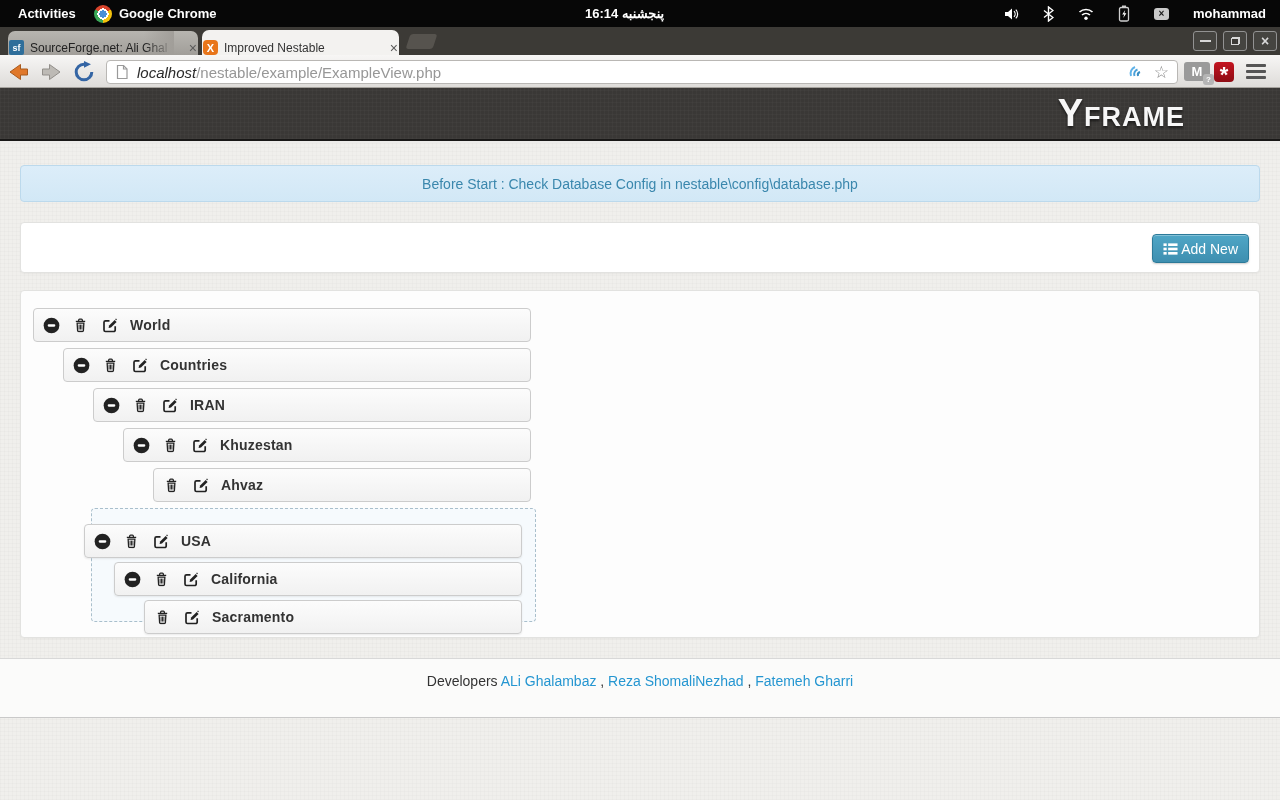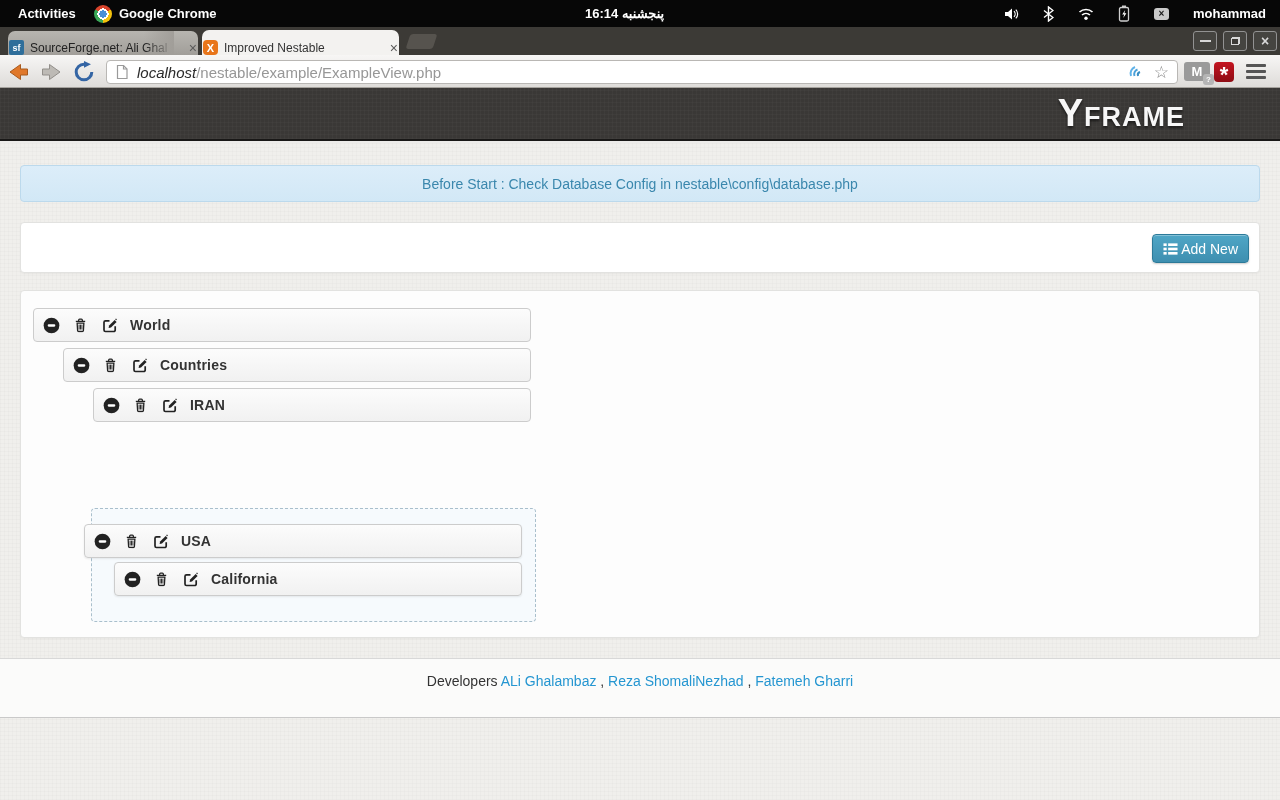--- a/index.html
+++ b/index.html
@@ -339,20 +339,55 @@
                       </button>
                     <button class="ic">
                         <svg width="16" height="16" viewBox="0 0 16 16">
                           <use href="#i-edit"></use>
                         </svg>
                       </button>
                     <span class="lbl">IRAN</span>
                   </div>
                   <div class="children">
                     <div>
+                      <div class="row">
+                        <button class="ic">
+                            <svg width="17" height="17" viewBox="0 0 16 16">
+                              <use href="#i-minus"></use>
+                            </svg>
+                          </button>
+                        <button class="ic">
+                            <svg width="15" height="16" viewBox="0 0 16 16">
+                              <use href="#i-trash"></use>
+                            </svg>
+                          </button>
+                        <button class="ic">
+                            <svg width="16" height="16" viewBox="0 0 16 16">
+                              <use href="#i-edit"></use>
+                            </svg>
+                          </button>
+                        <span class="lbl">Khuzestan</span>
+                      </div>
+                      <div class="children">
+                        <div>
+                          <div class="row">
+                            <button class="ic">
+                                <svg width="15" height="16" viewBox="0 0 16 16">
+                                  <use href="#i-trash"></use>
+                                </svg>
+                              </button>
+                            <button class="ic">
+                                <svg width="16" height="16" viewBox="0 0 16 16">
+                                  <use href="#i-edit"></use>
+                                </svg>
+                              </button>
+                            <span class="lbl">Ahvaz</span>
+                          </div>
+                        </div>
+                      </div>
                     </div>
                   </div>
                 </div>
               </div>
             </div>
           </div>
         </div>
       </div>
 
       <div class="placeholder"></div>
@@ -388,20 +423,35 @@
                   <use href="#i-trash"></use>
                 </svg>
               </button>
             <button class="ic">
                 <svg width="16" height="16" viewBox="0 0 16 16">
                   <use href="#i-edit"></use>
                 </svg>
               </button>
             <span class="lbl">California</span>
           </div>
+          <div class="children">
+            <div class="row">
+              <button class="ic">
+                  <svg width="15" height="16" viewBox="0 0 16 16">
+                    <use href="#i-trash"></use>
+                  </svg>
+                </button>
+              <button class="ic">
+                  <svg width="16" height="16" viewBox="0 0 16 16">
+                    <use href="#i-edit"></use>
+                  </svg>
+                </button>
+              <span class="lbl">Sacramento</span>
+            </div>
+          </div>
         </div>
       </div>
 
     </div>
 
     <div class="footer">
       <div class="line2">
         <span>Developers</span>
         <a href="#">ALi Ghalambaz</a><span> , </span><a href="#">Reza ShomaliNezhad</a><span> , </span><a href="#">Fatemeh Gharri</a>
       </div>

